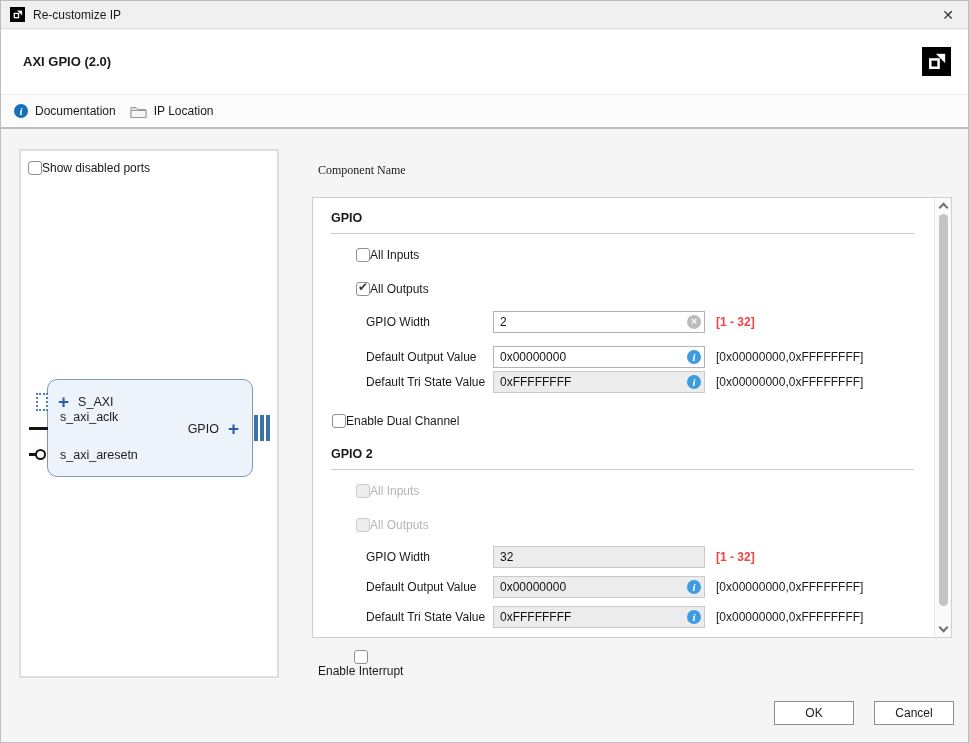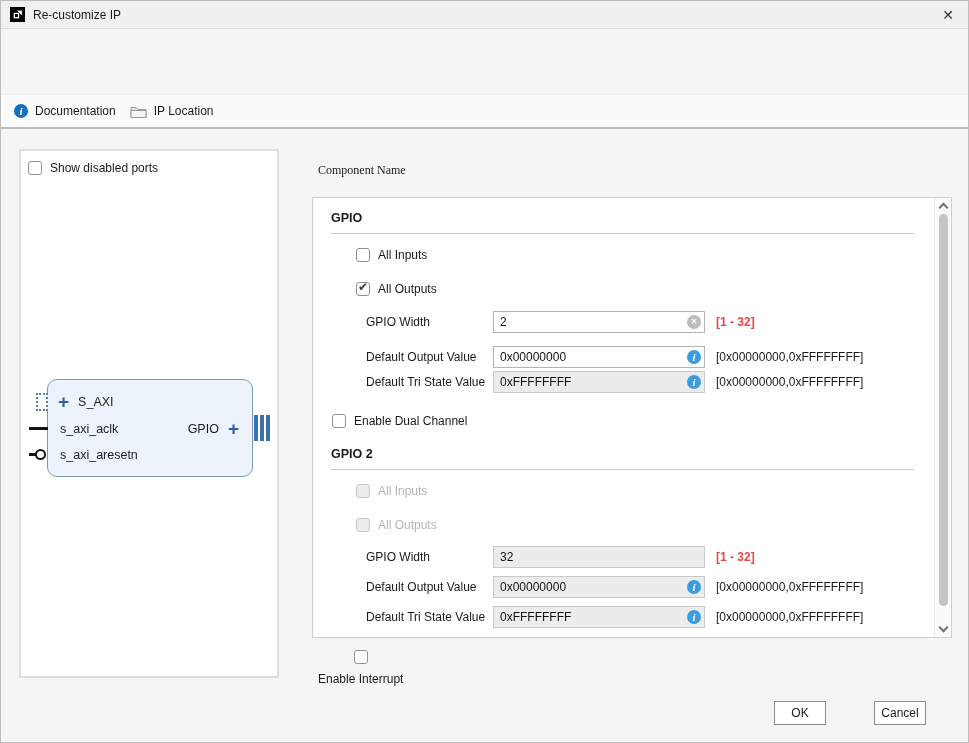--- a/index.html
+++ b/index.html
@@ -32,36 +32,36 @@
   .info-circle {
     width:14px; height:14px; border-radius:50%; background:#1470b8; color:#fff;
     font-family:"Liberation Serif", serif; font-weight:bold; font-style:italic;
     font-size:11px; line-height:14px; text-align:center; flex:none;
   }
   
   .left-panel {
     position:absolute; left:18px; top:148px; width:260px; height:529px;
     background:#fff; border:2px solid #dedede;
   }
-  .cb-row { display:flex; align-items:center; gap:8px; }
+  .cb-row { display:flex; align-items:center; }
   .cb {
     width:14px; height:14px; border:1px solid #919191; border-radius:3px;
     background:#fff; position:relative; flex:none;
   }
   .cb .check { position:absolute; left:1px; top:-3px; font-size:12px; color:#3c3c3c; }
   .cb.disabled { background:#ededed; border-color:#c9c9c9; }
   .show-ports { position:absolute; left:7px; top:10px; }
   
   .ip-block {
     position:absolute; left:26px; top:228px; width:206px; height:98px;
     background:#edf3fa; border:1px solid #7d99ba; border-radius:10px;
   }
   .block-row { position:absolute; display:flex; align-items:center; gap:9px; height:18px; font-size:12.5px; color:#1d1d1d; }
   .row-saxi { left:10px; top:13px; }
-  .row-aclk { left:12px; top:40px; }
+  .row-aclk { left:12px; top:28px; }
   .row-arst { left:12px; top:66px; }
   .row-gpio { right:13px; top:40px; }
   .plus { color:#2a5fa8; font-size:19px; font-weight:bold; line-height:14px; }
   .stub-dotted { position:absolute; left:15px; top:242px; width:12px; height:18px; border:2px dotted #4f7cba; background:#fff; }
   .stub-clk { position:absolute; left:8px; top:276px; width:19px; height:3px; background:#141414; }
   .stub-rst-line { position:absolute; left:8px; top:302px; width:7px; height:3px; background:#141414; }
   .stub-rst-ring { position:absolute; left:14px; top:298px; width:11px; height:11px; border:2.5px solid #141414; border-radius:50%; background:#fff; }
   .bars { position:absolute; left:233px; top:264px; display:flex; gap:2px; }
   .bar { width:4px; height:26px; background:#3c72aa; }
   
@@ -98,21 +98,21 @@
   .hint-gray { color:#ef4444;font-weight:bold; }
   
   .sb { position:absolute; right:0; top:0; width:17px; height:439px; background:#fafafa; border-left:1px solid #e8e8e8; }
   .sb-thumb { position:absolute; left:4px; top:16px; width:9px; height:392px; background:#c4c4c4; border-radius:5px; }
   .chev { position:absolute; left:5px; width:7px; height:7px; border-left:2px solid #6f6f6f; border-top:2px solid #6f6f6f; }
   .chev-up { top:6px; transform:rotate(45deg); }
   .chev-down { bottom:6px; transform:rotate(225deg); }
   
   .enable-interrupt { position:absolute; left:317px; top:649px;flex-direction:column; }
   .btn {
-    position:absolute; width:52px; height:24px; top:700px;
+    position:absolute; width:80px; height:24px; top:700px;
     background:#fff; border:1px solid #8c8c8c; color:#1a1a1a;
     font:12px "Liberation Sans", sans-serif; text-align:center; line-height:22px; cursor:default;
   }
   .btn-ok { left:773px; }
   .btn-cancel { left:873px; }
   
   .folder-svg { width:17px; height:13px; flex:none; }
 </style>
 </head>
 <body>
@@ -122,20 +122,28 @@
   <div class="titlebar">
     <svg class="logo-sm" viewBox="0 0 28 28">
       <rect width="28" height="28" fill="#000"></rect>
       <polygon points="12,6 23,6 23,17" fill="#fff" stroke="#000" stroke-width="1.2"></polygon>
       <rect x="8" y="12" width="8" height="8" fill="none" stroke="#fff" stroke-width="2.4"></rect>
     </svg>
     <span class="title-text">Re-customize IP</span>
     <span class="close-btn">✕</span>
   </div>
 
+  <div class="header">
+    <span class="header-title">AXI GPIO (2.0)</span>
+    <svg class="header-logo" viewBox="0 0 28 28">
+      <rect width="28" height="28" fill="#000"></rect>
+      <polygon points="12,6 23,6 23,17" fill="#fff" stroke="#000" stroke-width="1.2"></polygon>
+      <rect x="8" y="12" width="8" height="8" fill="none" stroke="#fff" stroke-width="2.4"></rect>
+    </svg>
+  </div>
 
   <div class="toolbar">
     <div class="tb-item">
       <span class="info-circle">i</span>
       <span>Documentation</span>
     </div>
     <div class="tb-item">
       <svg class="folder-svg" viewBox="0 0 17 13">
         <path d="M1 2.5 h5 l1.5 2 H16 v8 H1 z" fill="#e3e3e3" stroke="#9a9a9a"></path>
         <path d="M1 5.5 h15 v7 H1 z" fill="#f6f6f6" stroke="#9a9a9a"></path>

